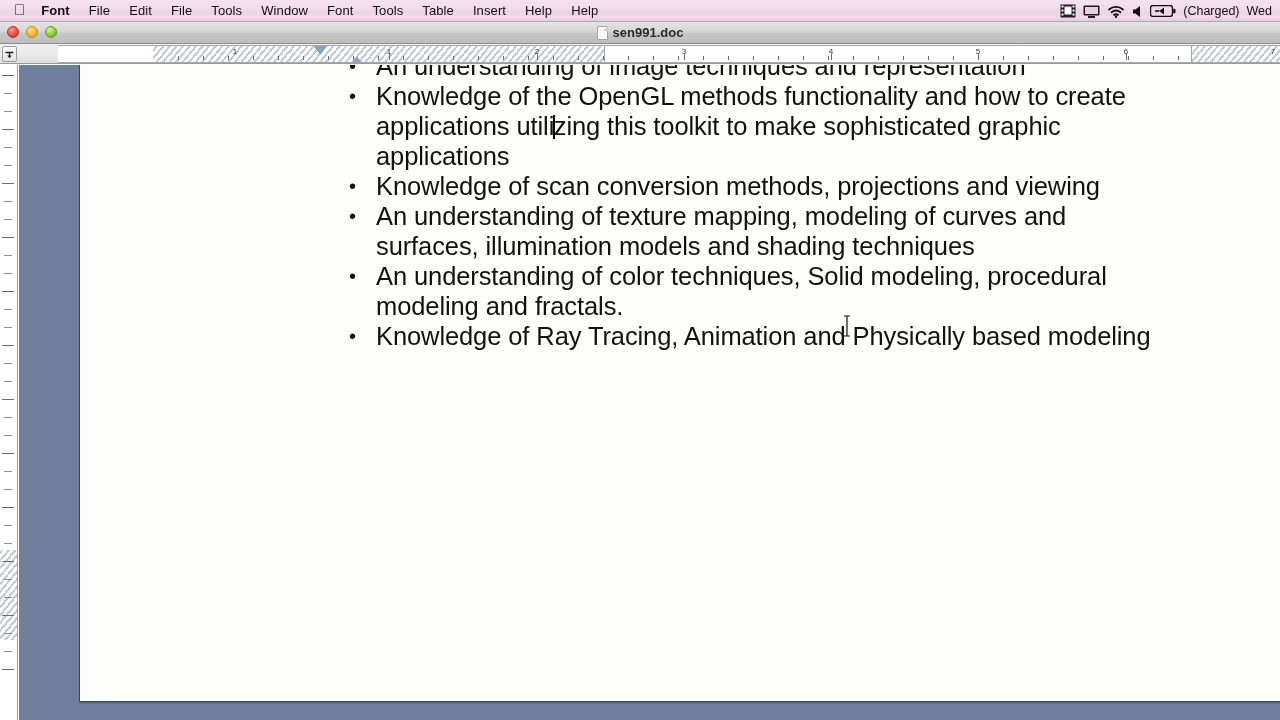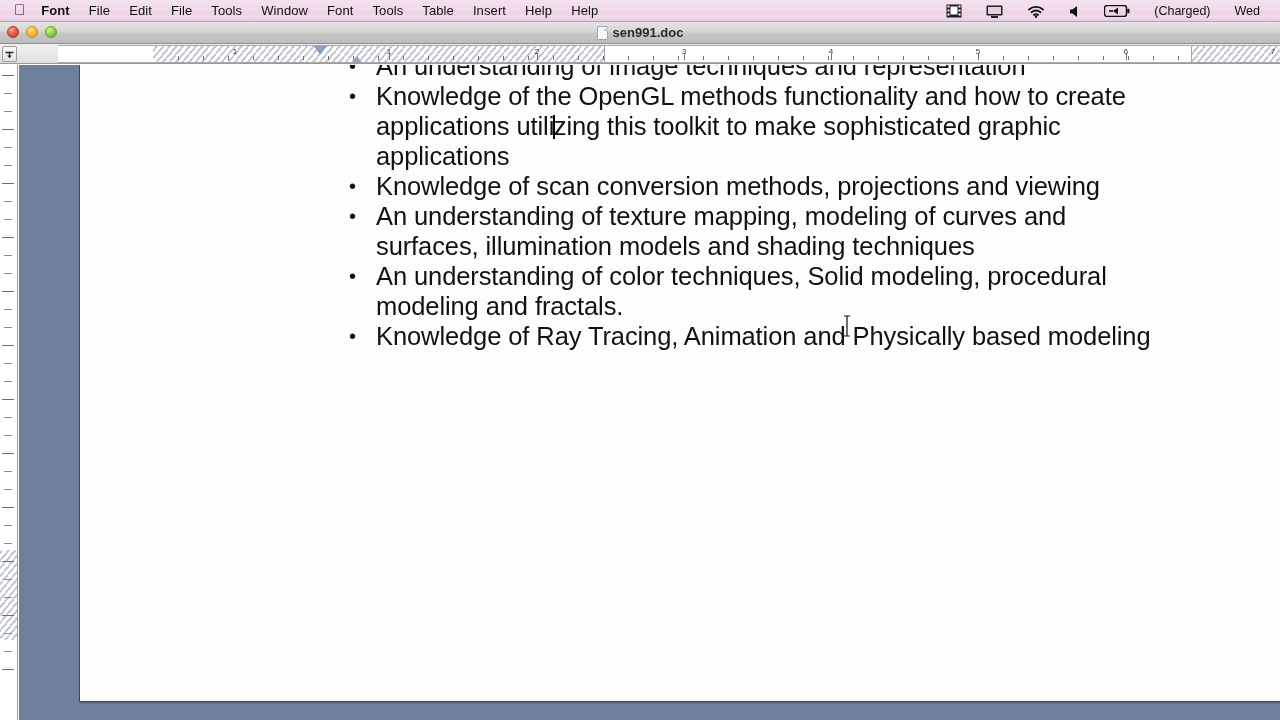--- a/index.html
+++ b/index.html
@@ -22,21 +22,21 @@
     font-size: 13px; color: #101010;
   }
   .menubar .apple {
     font-size: 15px; line-height: 1;
     margin-right: 16px; margin-top: -2px; color: #1b1b1b;
   }
   .menu-item { margin-right: 19px; white-space: nowrap; letter-spacing: .1px;}
   .menu-item.bold { font-weight: bold; }
   .menubar-right {
     position: absolute; right: 0; top: 0; height: 22px;
-    display: flex; align-items: center; gap: 24px; padding-right: 20px;
+    display: flex; align-items: center; gap: 7px; padding-right: 8px;
   }
   .sicon { display: inline-flex; align-items: center; justify-content: center; }
   .status-text { font-size: 12.5px; color: #111; white-space: nowrap; }
 
   
   .titlebar {
     position: absolute; left: 0; top: 22px;
     width: 1280px; height: 22px;
     background: linear-gradient(to bottom, #e4e4e4 0%, #d6d6d6 45%, #c6c6c6 55%, #bdbdbd 100%);
     border-bottom: 1px solid #8e8e8e;

